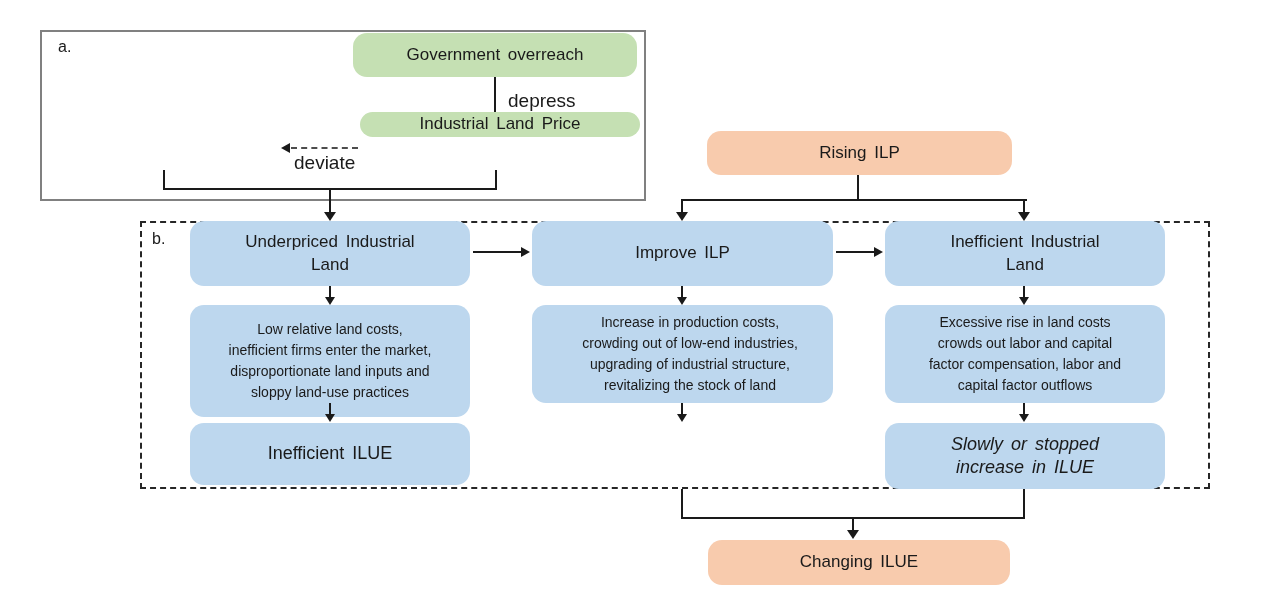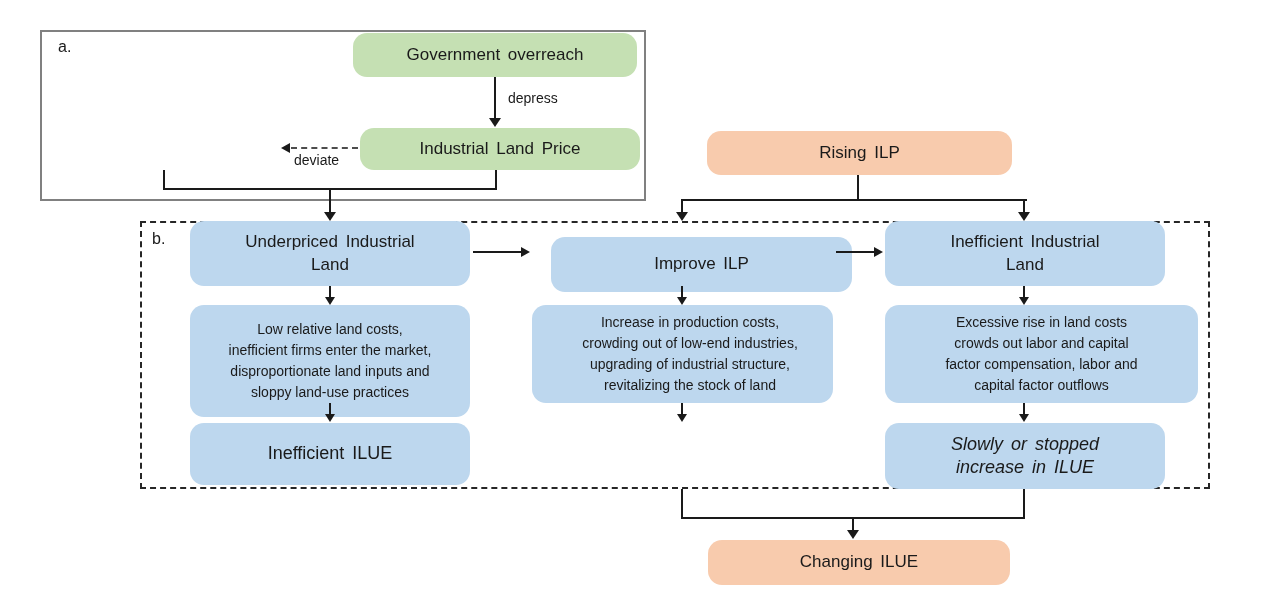--- a/index.html
+++ b/index.html
@@ -22,39 +22,39 @@
   .multi{white-space:pre-line;}
   .panel-label{font-size:16px;}
   
   .vline{width:2px;background:var(--line,#1a1a1a);}
   .hline{height:2px;background:var(--line,#1a1a1a);}
   .dashline{height:0;border-top:2px dashed #4d4d4d;}
   .ah-down{width:0;height:0;border-left:6px solid transparent;border-right:6px solid transparent;border-top:9px solid var(--line,#1a1a1a);}
   .ah-down-sm{width:0;height:0;border-left:5px solid transparent;border-right:5px solid transparent;border-top:8px solid var(--line,#1a1a1a);}
   .ah-right{width:0;height:0;border-top:5px solid transparent;border-bottom:5px solid transparent;border-left:9px solid var(--line,#1a1a1a);}
   .ah-left{width:0;height:0;border-top:5px solid transparent;border-bottom:5px solid transparent;border-right:9px solid var(--line,#1a1a1a);}
-  .edge-label{font-size:14px;background:#fff;padding:0 2px;}
+  .edge-label{font-size:19px;background:#fff;padding:0 2px;}
   #panelA{border:2px solid #808080;}
   #panelB{border:2px dashed #262626;}
 </style>
 </head>
 <body>
 
 <div id="stage">
 
   <div id="panelA" class="abs" style="left:40px;top:30px;width:606px;height:171px;"></div>
   <div class="abs panel-label" style="left:58px;top:38px;">a.</div>
 
   <div class="abs node green fs17" style="left:353px;top:33px;width:284px;height:44px;">Government overreach</div>
 
   <div class="abs vline" style="left:494px;top:77px;height:42px;"></div>
   <div class="abs ah-down" style="left:489px;top:118px;"></div>
   <div class="abs edge-label" style="left:506px;top:90px;">depress</div>
 
-  <div class="abs node green fs17" style="left:360px;top:128px;width:280px;height:42px;">Industrial Land Price</div>
+  <div class="abs node green fs17" style="left:360px;top:112px;width:280px;height:25px;">Industrial Land Price</div>
 
   <div class="abs dashline" style="left:291px;top:147px;width:67px;"></div>
   <div class="abs ah-left" style="left:281px;top:143px;"></div>
   <div class="abs edge-label" style="left:292px;top:152px;">deviate</div>
 
   <div class="abs vline" style="left:163px;top:170px;height:20px;"></div>
   <div class="abs vline" style="left:495px;top:170px;height:20px;"></div>
   <div class="abs hline" style="left:163px;top:188px;width:334px;"></div>
   <div class="abs vline" style="left:329px;top:188px;height:25px;"></div>
   <div class="abs ah-down" style="left:324px;top:212px;"></div>
@@ -78,38 +78,38 @@
 inefficient firms enter the market,
 disproportionate land inputs and
 sloppy land-use practices</div>
   <div class="abs vline" style="left:329px;top:403px;height:12px;z-index:2;"></div>
   <div class="abs ah-down-sm" style="left:325px;top:414px;z-index:2;"></div>
   <div class="abs node blue fs18 multi" style="left:190px;top:423px;width:280px;height:62px;z-index:2;">Inefficient ILUE</div>
 
   <div class="abs hline" style="left:473px;top:251px;width:49px;z-index:2;"></div>
   <div class="abs ah-right" style="left:521px;top:247px;z-index:2;"></div>
 
-  <div class="abs node blue fs17" style="left:532px;top:237px;width:301px;height:55px;z-index:2;margin-left:19px;">Improve ILP</div>
+  <div class="abs node blue fs17" style="left:532px;top:221px;width:301px;height:65px;z-index:2;">Improve ILP</div>
   <div class="abs vline" style="left:681px;top:286px;height:12px;z-index:2;"></div>
   <div class="abs ah-down-sm" style="left:677px;top:297px;z-index:2;"></div>
   <div class="abs node blue mech" style="left:532px;top:305px;width:301px;height:98px;z-index:2;padding-left:15px;">Increase in production costs,
 crowding out of low-end industries,
 upgrading of industrial structure,
 revitalizing the stock of land</div>
   <div class="abs vline" style="left:681px;top:403px;height:12px;z-index:2;"></div>
   <div class="abs ah-down-sm" style="left:677px;top:414px;z-index:2;"></div>
 
   <div class="abs hline" style="left:836px;top:251px;width:40px;z-index:2;"></div>
   <div class="abs ah-right" style="left:874px;top:247px;z-index:2;"></div>
 
   <div class="abs node blue fs17 multi" style="left:885px;top:221px;width:280px;height:65px;z-index:2;">Inefficient Industrial
 Land</div>
   <div class="abs vline" style="left:1023px;top:286px;height:12px;z-index:2;"></div>
   <div class="abs ah-down-sm" style="left:1019px;top:297px;z-index:2;"></div>
-  <div class="abs node blue mech" style="left:885px;top:305px;width:313px;height:98px;z-index:2;">Excessive rise in land costs
+  <div class="abs node blue mech" style="left:885px;top:305px;width:280px;height:98px;z-index:2;">Excessive rise in land costs
 crowds out labor and capital
 factor compensation, labor and
 capital factor outflows</div>
   <div class="abs vline" style="left:1023px;top:403px;height:12px;z-index:2;"></div>
   <div class="abs ah-down-sm" style="left:1019px;top:414px;z-index:2;"></div>
   <div class="abs node blue fs18 multi" style="left:885px;top:423px;width:280px;height:66px;z-index:2;font-style:italic;">Slowly or stopped
 increase in ILUE</div>
 
   <div class="abs vline" style="left:681px;top:489px;height:30px;"></div>
   <div class="abs vline" style="left:1023px;top:489px;height:30px;"></div>

